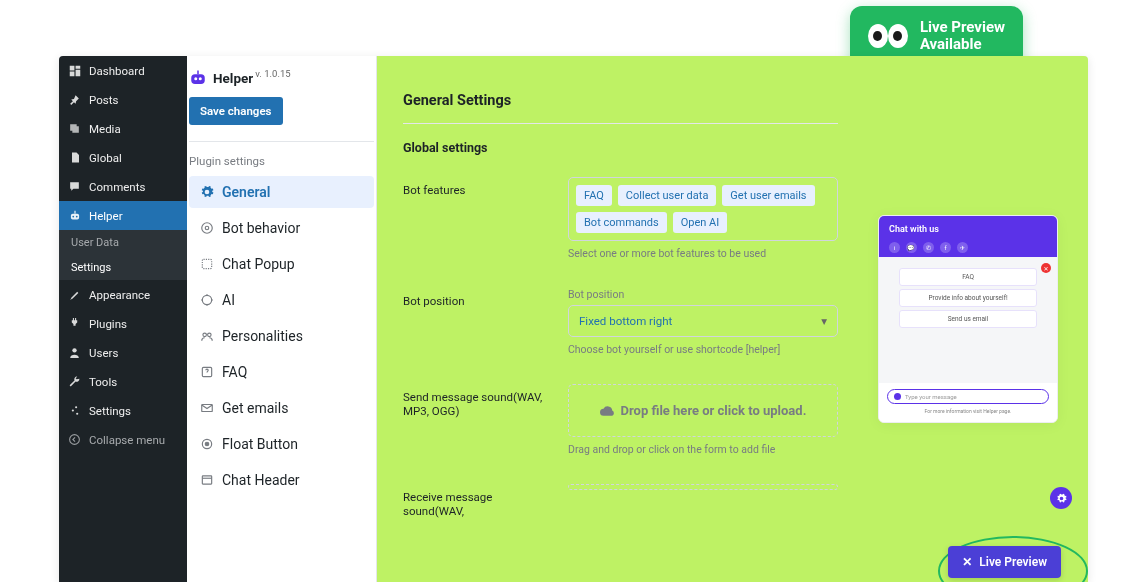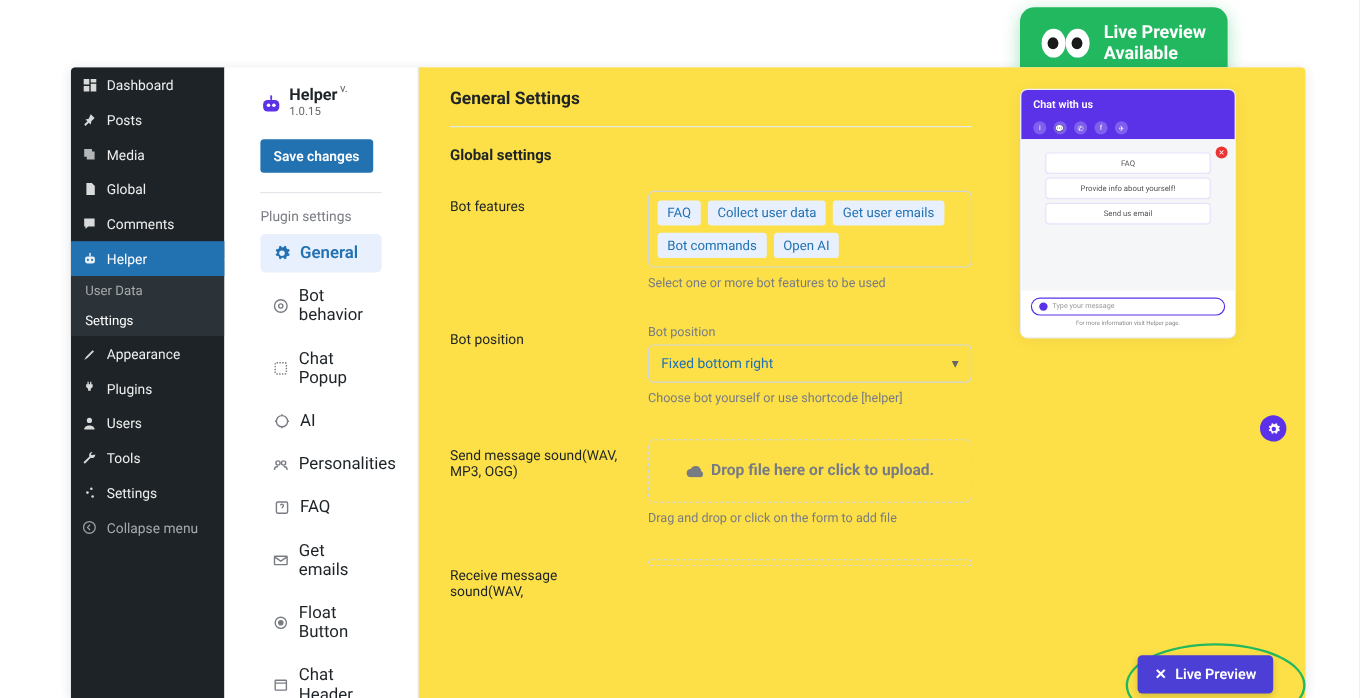--- a/index.html
+++ b/index.html
@@ -11,35 +11,35 @@
 .wp-sidebar { width:128px; background:#1d2327; color:#f0f0f1; font-size:11.5px; }
 .wp-item { display:flex; align-items:center; gap:7px; padding:7px 8px; cursor:pointer; color:#eee; }
 .wp-item.active { background:#2271b1; color:#fff; position:relative; }
 .wp-item.active::after { content:""; position:absolute; right:-6px; top:50%; transform:translateY(-50%); border:6px solid transparent; border-right-color:#fff; }
 .wp-sub { background:#2c3338; font-size:11px; }
 .wp-sub .sub-item { padding:6px 8px 6px 12px; cursor:pointer; color:#a7aaad; }
 .wp-sub .sub-item.sel { color:#fff; }
 .wp-ico { width:15px; height:15px; display:flex; align-items:center; justify-content:center; font-size:12px; opacity:.9; }
 
 
-.plugin-col { width:162px; background:#fff; border-right:1px solid #e3e6ea; padding:12px 30px; }
+.plugin-col { width:190px; background:#fff; border-right:1px solid #e3e6ea; padding:12px 2px; }
 .plugin-head { display:flex; align-items:center; gap:6px; margin-bottom:10px; }
 .plugin-logo { width:18px; height:16px; }
 .plugin-name { font-weight:700; font-size:13.5px; color:#1d2327; }
 .plugin-ver { font-size:9.5px; color:#666; margin-left:2px; vertical-align:super; }
 .save-btn { background:#2271b1; color:#fff; border:none; border-radius:3px; padding:7px 11px; font-size:11.5px; font-weight:600; cursor:pointer; }
 .psec-divider { height:1px; background:#e3e6ea; margin:16px 0 12px; }
 .psec-label { font-size:11.5px; color:#787c82; margin-bottom:8px; }
 .pnav-item { display:flex; align-items:center; gap:8px; padding:8px 10px; font-size:14px; color:#1d2327; border-radius:4px; cursor:pointer; margin-bottom:4px; }
 .pnav-item.active { background:#e8f0fe; color:#2271b1; font-weight:600; }
 .pnav-item .pico { width:15px; height:15px; display:flex; align-items:center; justify-content:center; color:#787c82; }
 .pnav-item.active .pico { color:#2271b1; }
 
 
-.main { flex:1; background:#fde047; padding:18px 26px; display:flex; gap:36px; overflow:hidden; }
+.main { flex:1; background:#bef264; padding:18px 26px; display:flex; gap:36px; overflow:hidden;align-items:center; }
 .settings-col { flex:0 0 435px; }
 h2.page-title { font-size:14.5px; font-weight:700; color:#1d2327; margin-bottom:14px; }
 .sec-divider { height:1px; background:#e3e6ea; margin-bottom:16px; }
 h3.sec-title { font-size:12.5px; font-weight:700; color:#1d2327; margin-bottom:22px; }
 .form-row { display:flex; gap:20px; margin-bottom:28px; align-items:flex-start; }
 .form-label { flex:0 0 145px; font-size:11.5px; color:#1d2327; padding-top:6px; }
 .form-control { flex:1; }
 .chips { display:flex; flex-wrap:wrap; gap:6px; border:1px solid #d0d5dd; border-radius:5px; padding:7px; }
 .chip { background:#e8f0fe; color:#2271b1; font-size:11px; padding:4px 8px; border-radius:3px; white-space:nowrap; }
 .help { font-size:10.5px; color:#787c82; margin-top:6px; }

